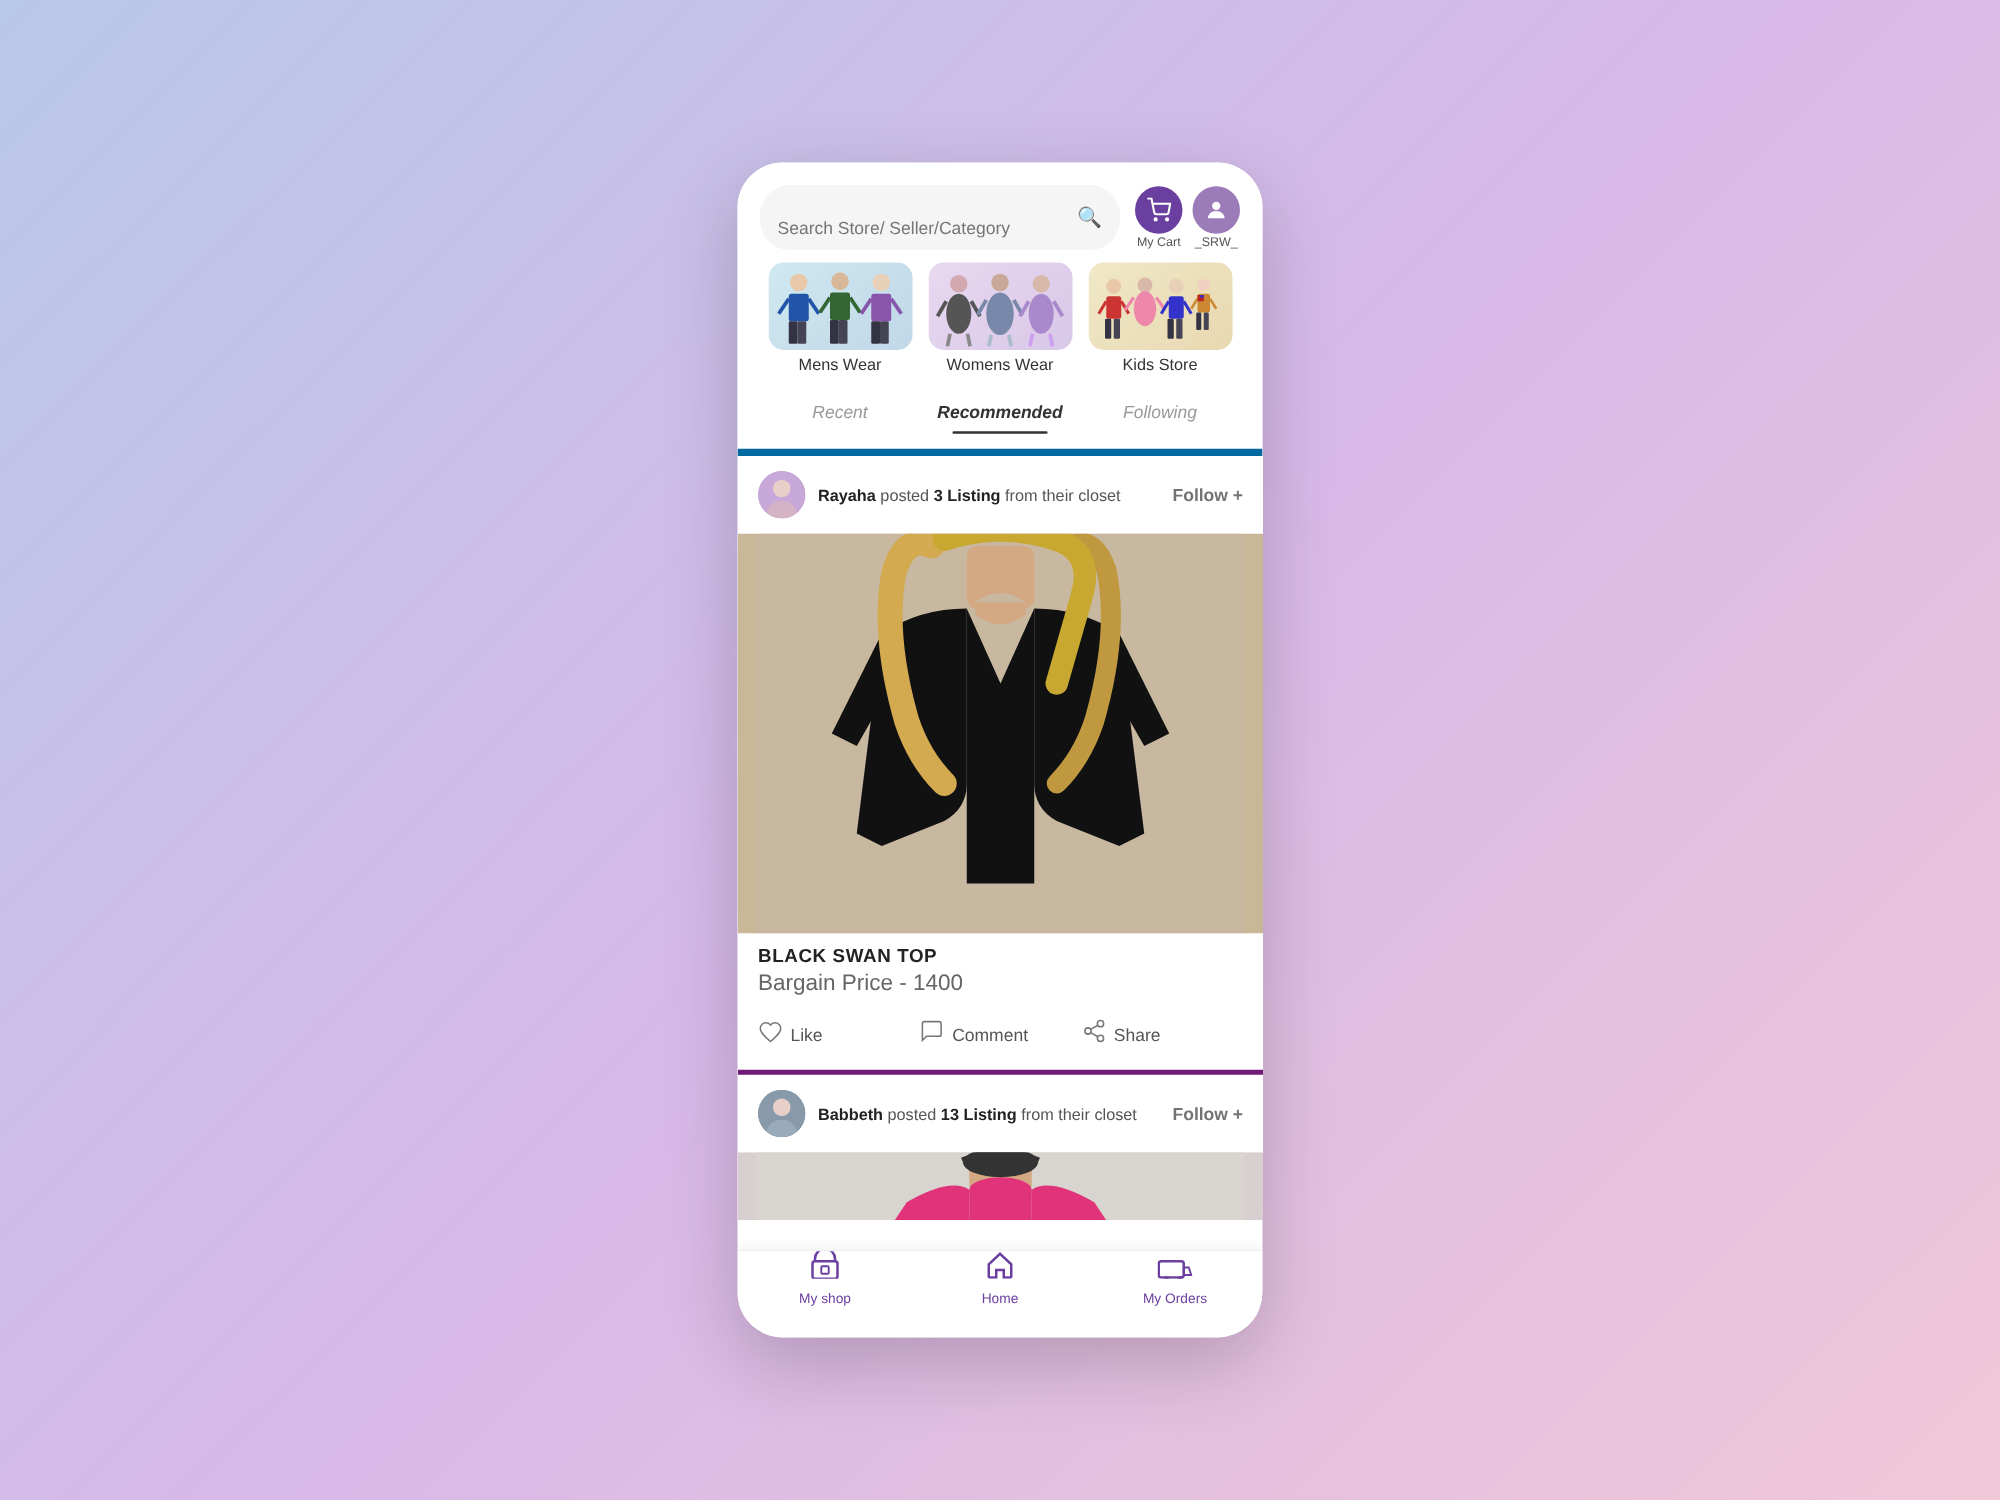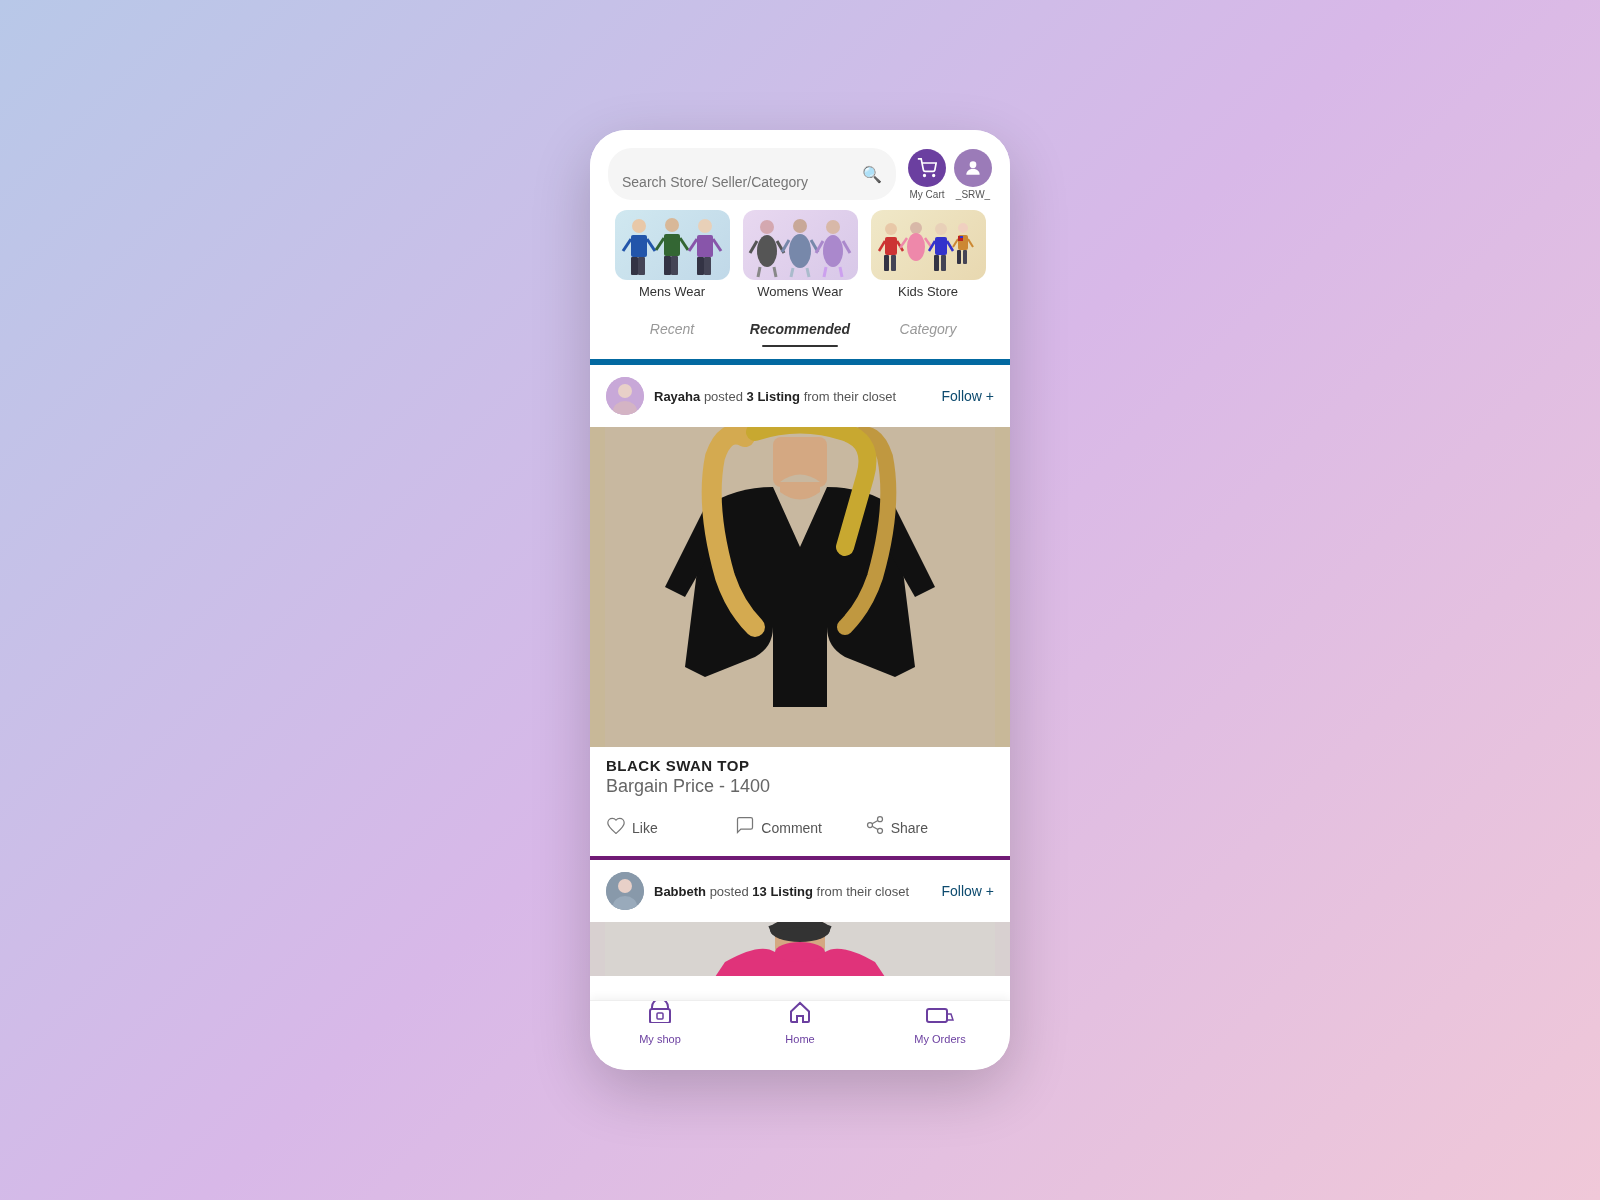--- a/index.html
+++ b/index.html
@@ -203,23 +203,23 @@
     }
     .post-info strong {
       color: #222;
       font-weight: 700;
     }
     .post-info .listing-count {
       color: #222;
       font-weight: 700;
     }
     .follow-btn {
-      color: #0c4a6e;
+      color: #737373;
       font-size: 14px;
-      font-weight: 400;
+      font-weight: 700;
       cursor: pointer;
       display: flex;
       align-items: center;
       gap: 2px;
     }
     .post-image {
       width: 100%;
       height: 320px;
       overflow: hidden;
       position: relative;
@@ -432,21 +432,21 @@
     </div>
 
     <div class="tabs">
       <div class="tab-item">
         <span>Recent</span>
       </div>
       <div class="tab-item active">
         <span>Recommended</span>
       </div>
       <div class="tab-item">
-        <span>Category</span>
+        <span>Following</span>
       </div>
     </div>
 
     <div class="feed">
 
       <div class="feed-post">
         <div class="post-header">
           <div class="post-avatar">
             <div class="post-avatar-img">
               <svg width="38" height="38" viewBox="0 0 38 38">

